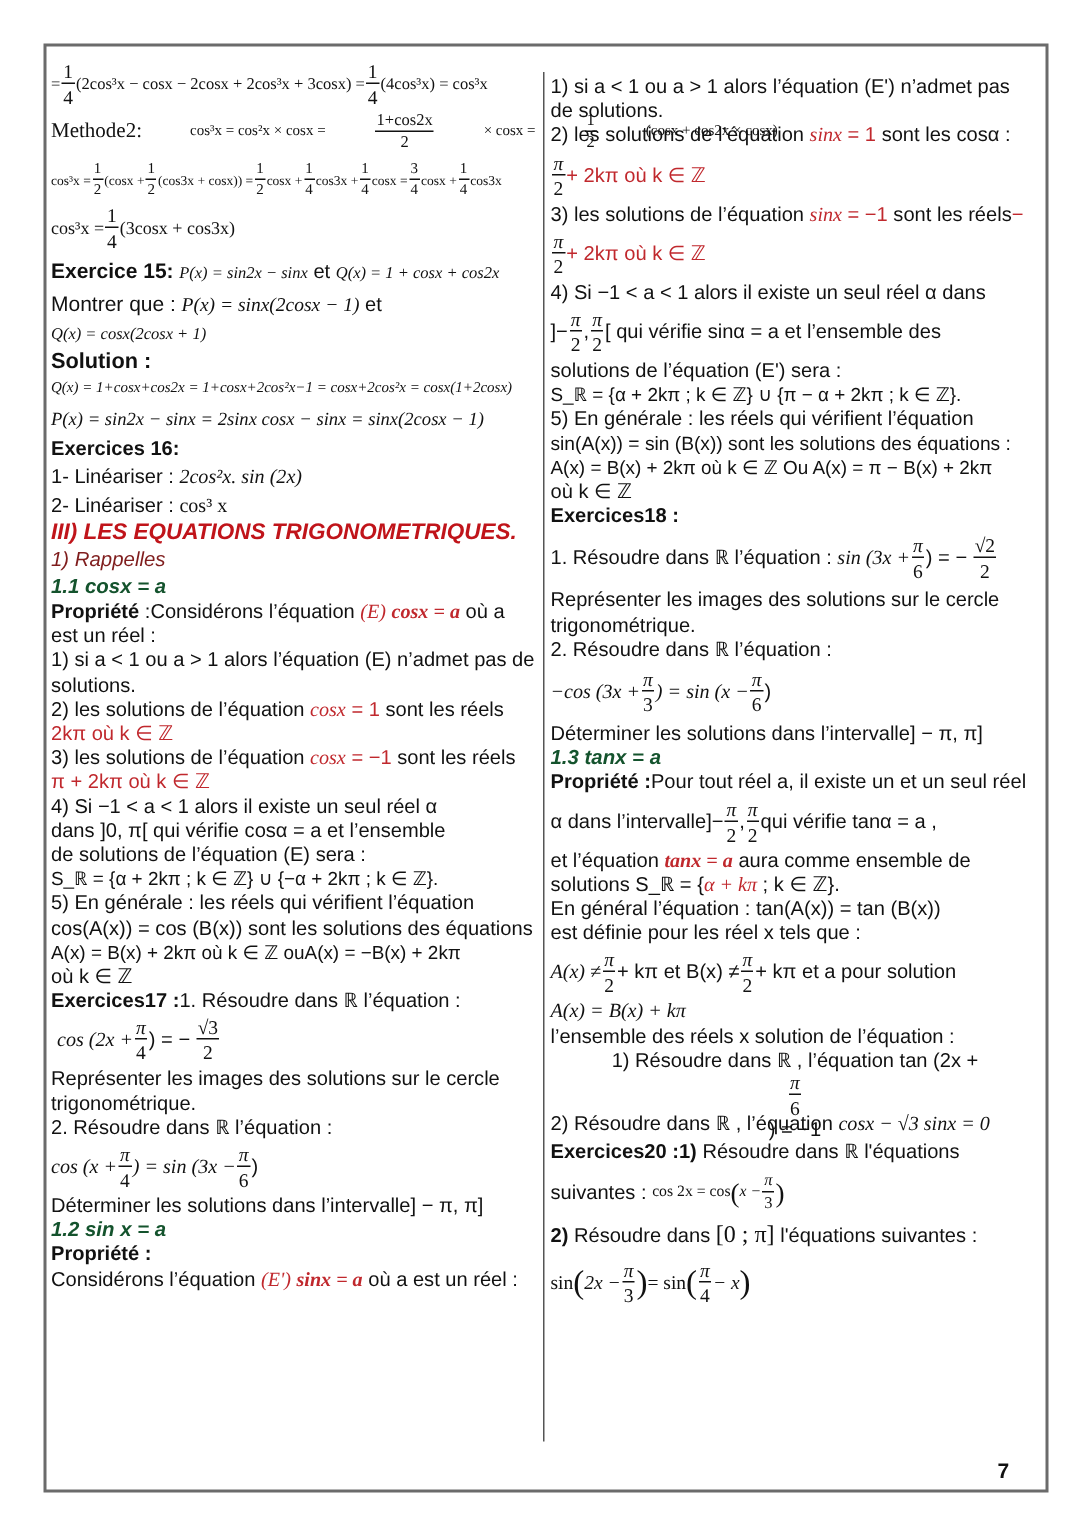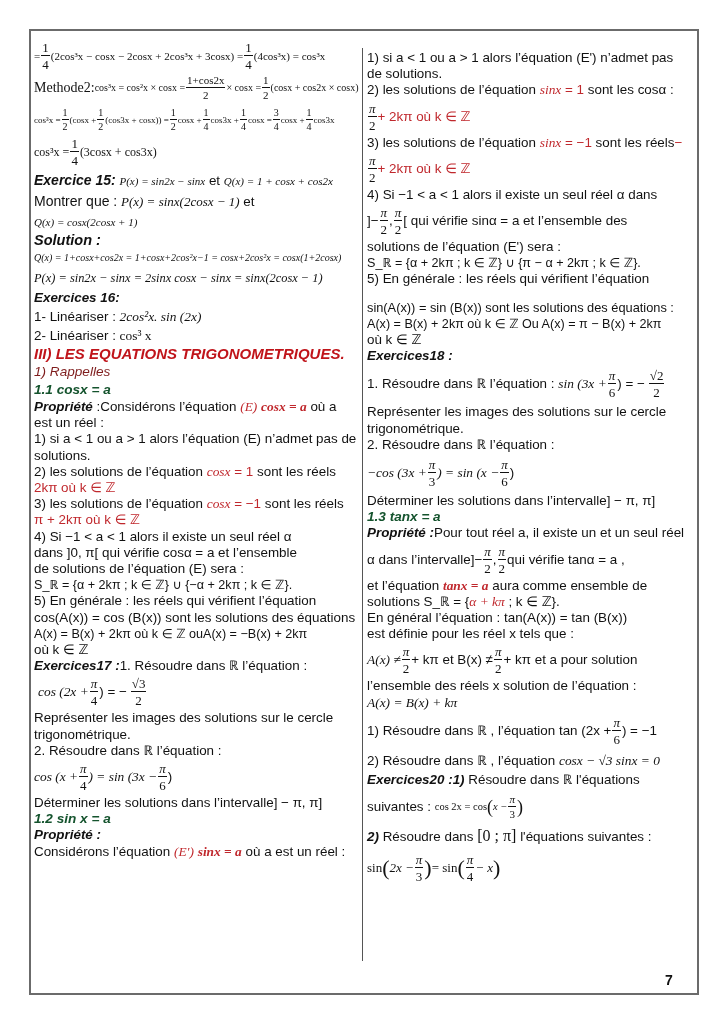--- a/index.html
+++ b/index.html
@@ -7,21 +7,21 @@
          font-family:"Liberation Sans", sans-serif; color:#111; }
   .frame { position:absolute; left:29px; top:29px; width:666px; height:962px;
            border:2px solid #6b6b6b; box-sizing:content-box; }
   .divider { position:absolute; left:362px; top:48px; width:1px; height:913px; background:#555; }
   .col { position:absolute; top:40px; font-size:13.4px; line-height:16.2px; }
   .col.left { left:34px; width:326px; }
   .col.right { left:367px; width:326px; top:50px; }
   .ln { display:block; white-space:nowrap; }
   .m { font-family:"Liberation Serif", "DejaVu Serif", serif; font-style:italic; }
   .mr { font-family:"Liberation Serif", "DejaVu Serif", serif; }
-  .b { font-weight:bold;font-style:italic; }
+  .b { font-weight:bold; }
   .red { color:#c0282d; }
   .heading-red { color:#c0141a; font-weight:bold; font-style:italic; font-size:15px; }
   .sub-red { color:#7f1d1d; font-style:italic; font-size:13.6px; }
   .sub-orange { color:#14532d; font-style:italic; font-size:13.6px; }
   .frac { display:inline-block; vertical-align:middle; text-align:center; font-family:"Liberation Serif", serif; line-height:1; margin:0 1px; }
   .frac > span { display:block; padding:0 1px; }
   .frac > span.num { border-bottom:1px solid #111; padding-bottom:1px; }
   .frac > span.den { padding-top:2px; }
   .frac.sm { font-size:11px; }
   .frac.md { font-size:13px; }
@@ -48,21 +48,21 @@
         <span class="den">4</span>
       </span>
     <span class="mr">(2cos³x − cosx − 2cosx + 2cos³x + 3cosx) =</span>
     <span class="frac md">
         <span class="num">1</span>
         <span class="den">4</span>
       </span>
     <span class="mr">(4cos³x) = cos³x</span>
   </div>
 
-  <div class="tall" style="font-size:10px;">
+  <div class="tall" style="font-size:10px;gap:32px;">
     <span class="mr" style="font-size:14px;">Methode2:</span>
     <span class="mr">cos³x = cos²x × cosx =</span>
     <span class="frac" style="font-size:11px;">
         <span class="num">1+cos2x</span>
         <span class="den">2</span>
       </span>
     <span class="mr">× cosx =</span>
     <span class="frac" style="font-size:11px;">
         <span class="num">1</span>
         <span class="den">2</span>
@@ -262,21 +262,21 @@
     <span>,</span>
     <span class="frac md">
         <span class="num m">π</span>
         <span class="den">2</span>
       </span>
     <span>[ qui vérifie sinα = a et l’ensemble des</span>
   </div>
   <div class="ln">solutions de l’équation (E') sera :</div>
   <div class="ln" style="font-size:12.6px;">S_ℝ = {α + 2kπ ; k ∈ ℤ} ∪ {π − α + 2kπ ; k ∈ ℤ}.</div>
   <div class="ln">5) En générale : les réels qui vérifient l’équation</div>
-  <div class="ln" style="font-size:12.8px;margin-top:12px;">sin(A(x)) = sin (B(x)) sont les solutions des équations :</div>
+  <div class="ln" style="font-size:12.8px;">sin(A(x)) = sin (B(x)) sont les solutions des équations :</div>
   <div class="ln" style="font-size:12.6px;">A(x) = B(x) + 2kπ où k ∈ ℤ Ou A(x) = π − B(x) + 2kπ</div>
   <div class="ln">où k ∈ ℤ</div>
 
   <div class="ln b">Exercices18 :</div>
   <div class="tall2" style="height:40px;">
     <span>1. Résoudre dans ℝ l’équation :</span>&nbsp;
     <span class="m">sin (3x +</span>
     <span class="frac md">
         <span class="num m">π</span>
         <span class="den">6</span>
@@ -338,24 +338,24 @@
         <span class="num m">π</span>
         <span class="den">2</span>
       </span>
     <span>+ kπ et B(x) ≠</span>
     <span class="frac md">
         <span class="num m">π</span>
         <span class="den">2</span>
       </span>
     <span>+ kπ et a pour solution</span>
   </div>
+  <div class="ln m">A(x) = B(x) + kπ</div>
   <div class="ln">l’ensemble des réels x solution de l’équation :</div>
-  <div class="ln m">A(x) = B(x) + kπ</div>
-
-  <div class="tall2" style="height:40px;">
+
+  <div class="tall2" style="height:40px;flex-direction:column;">
     <span>1) Résoudre dans ℝ , l’équation tan (2x +</span>
     <span class="frac md">
         <span class="num m">π</span>
         <span class="den">6</span>
       </span>
     <span>) = −1</span>
   </div>
   <div class="ln" style="line-height:20px;">
     <span>2) Résoudre dans ℝ , l’équation</span>
     <span class="m">cosx − √3 sinx = 0</span>

